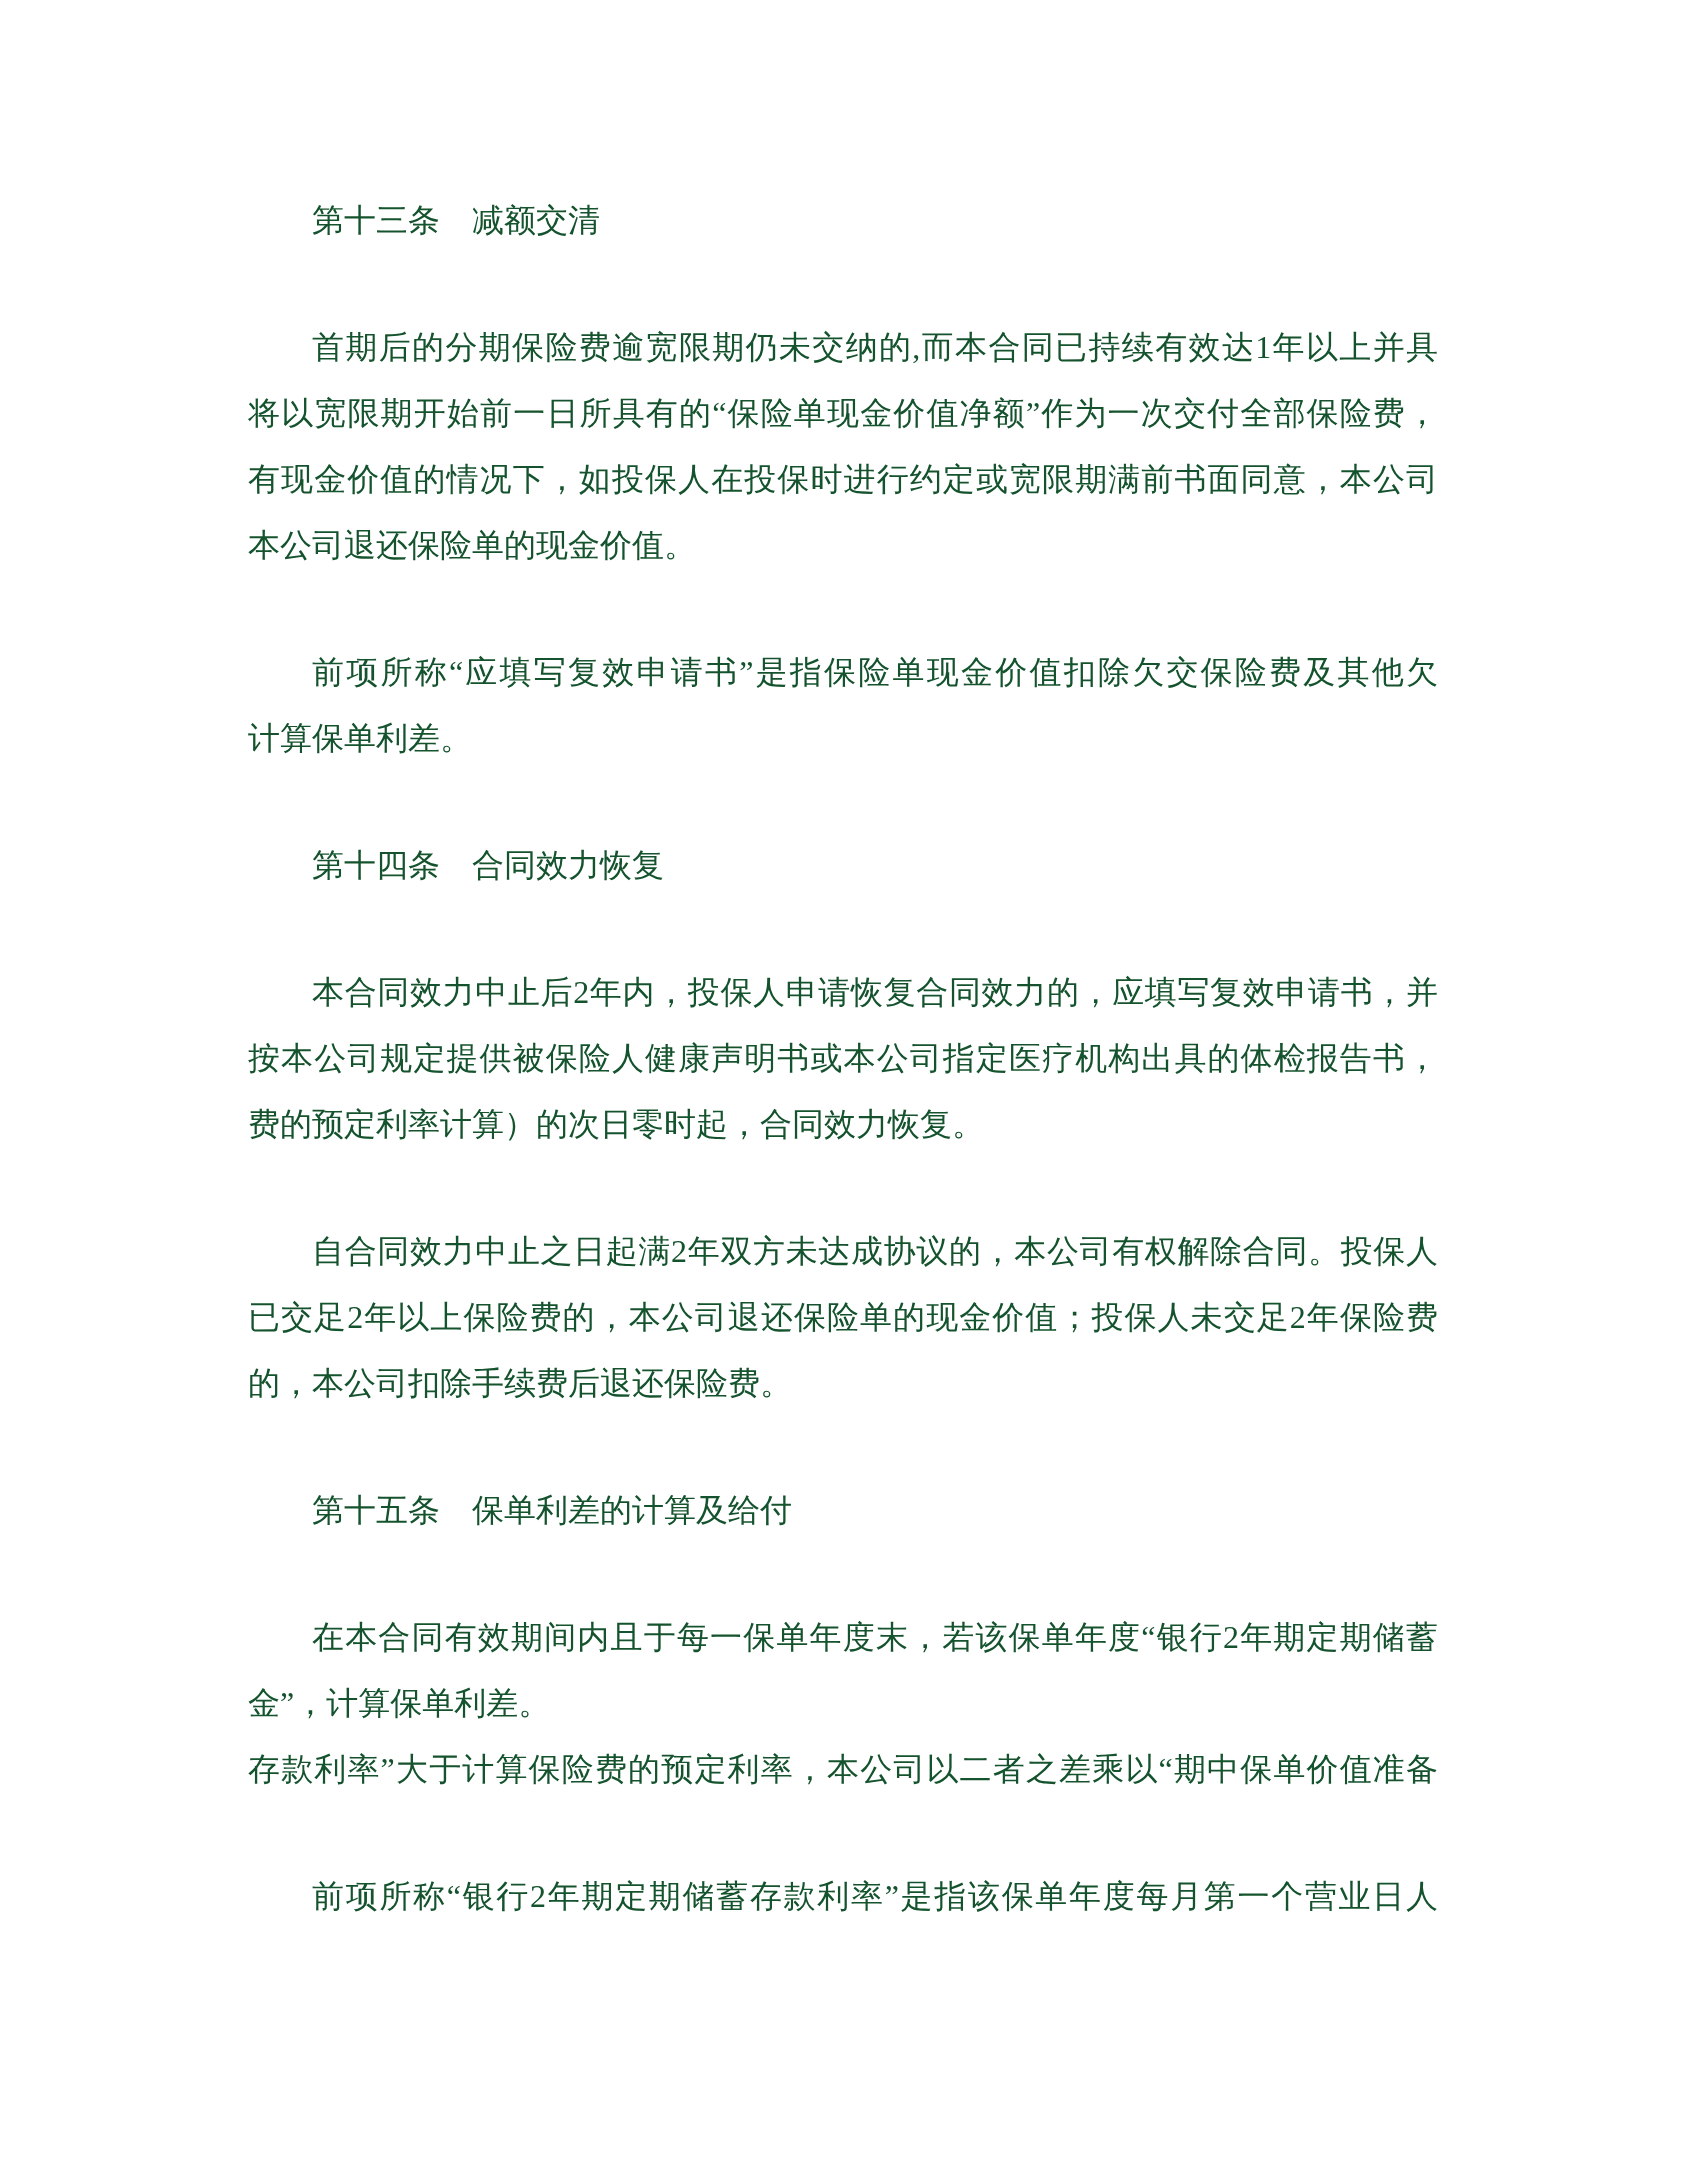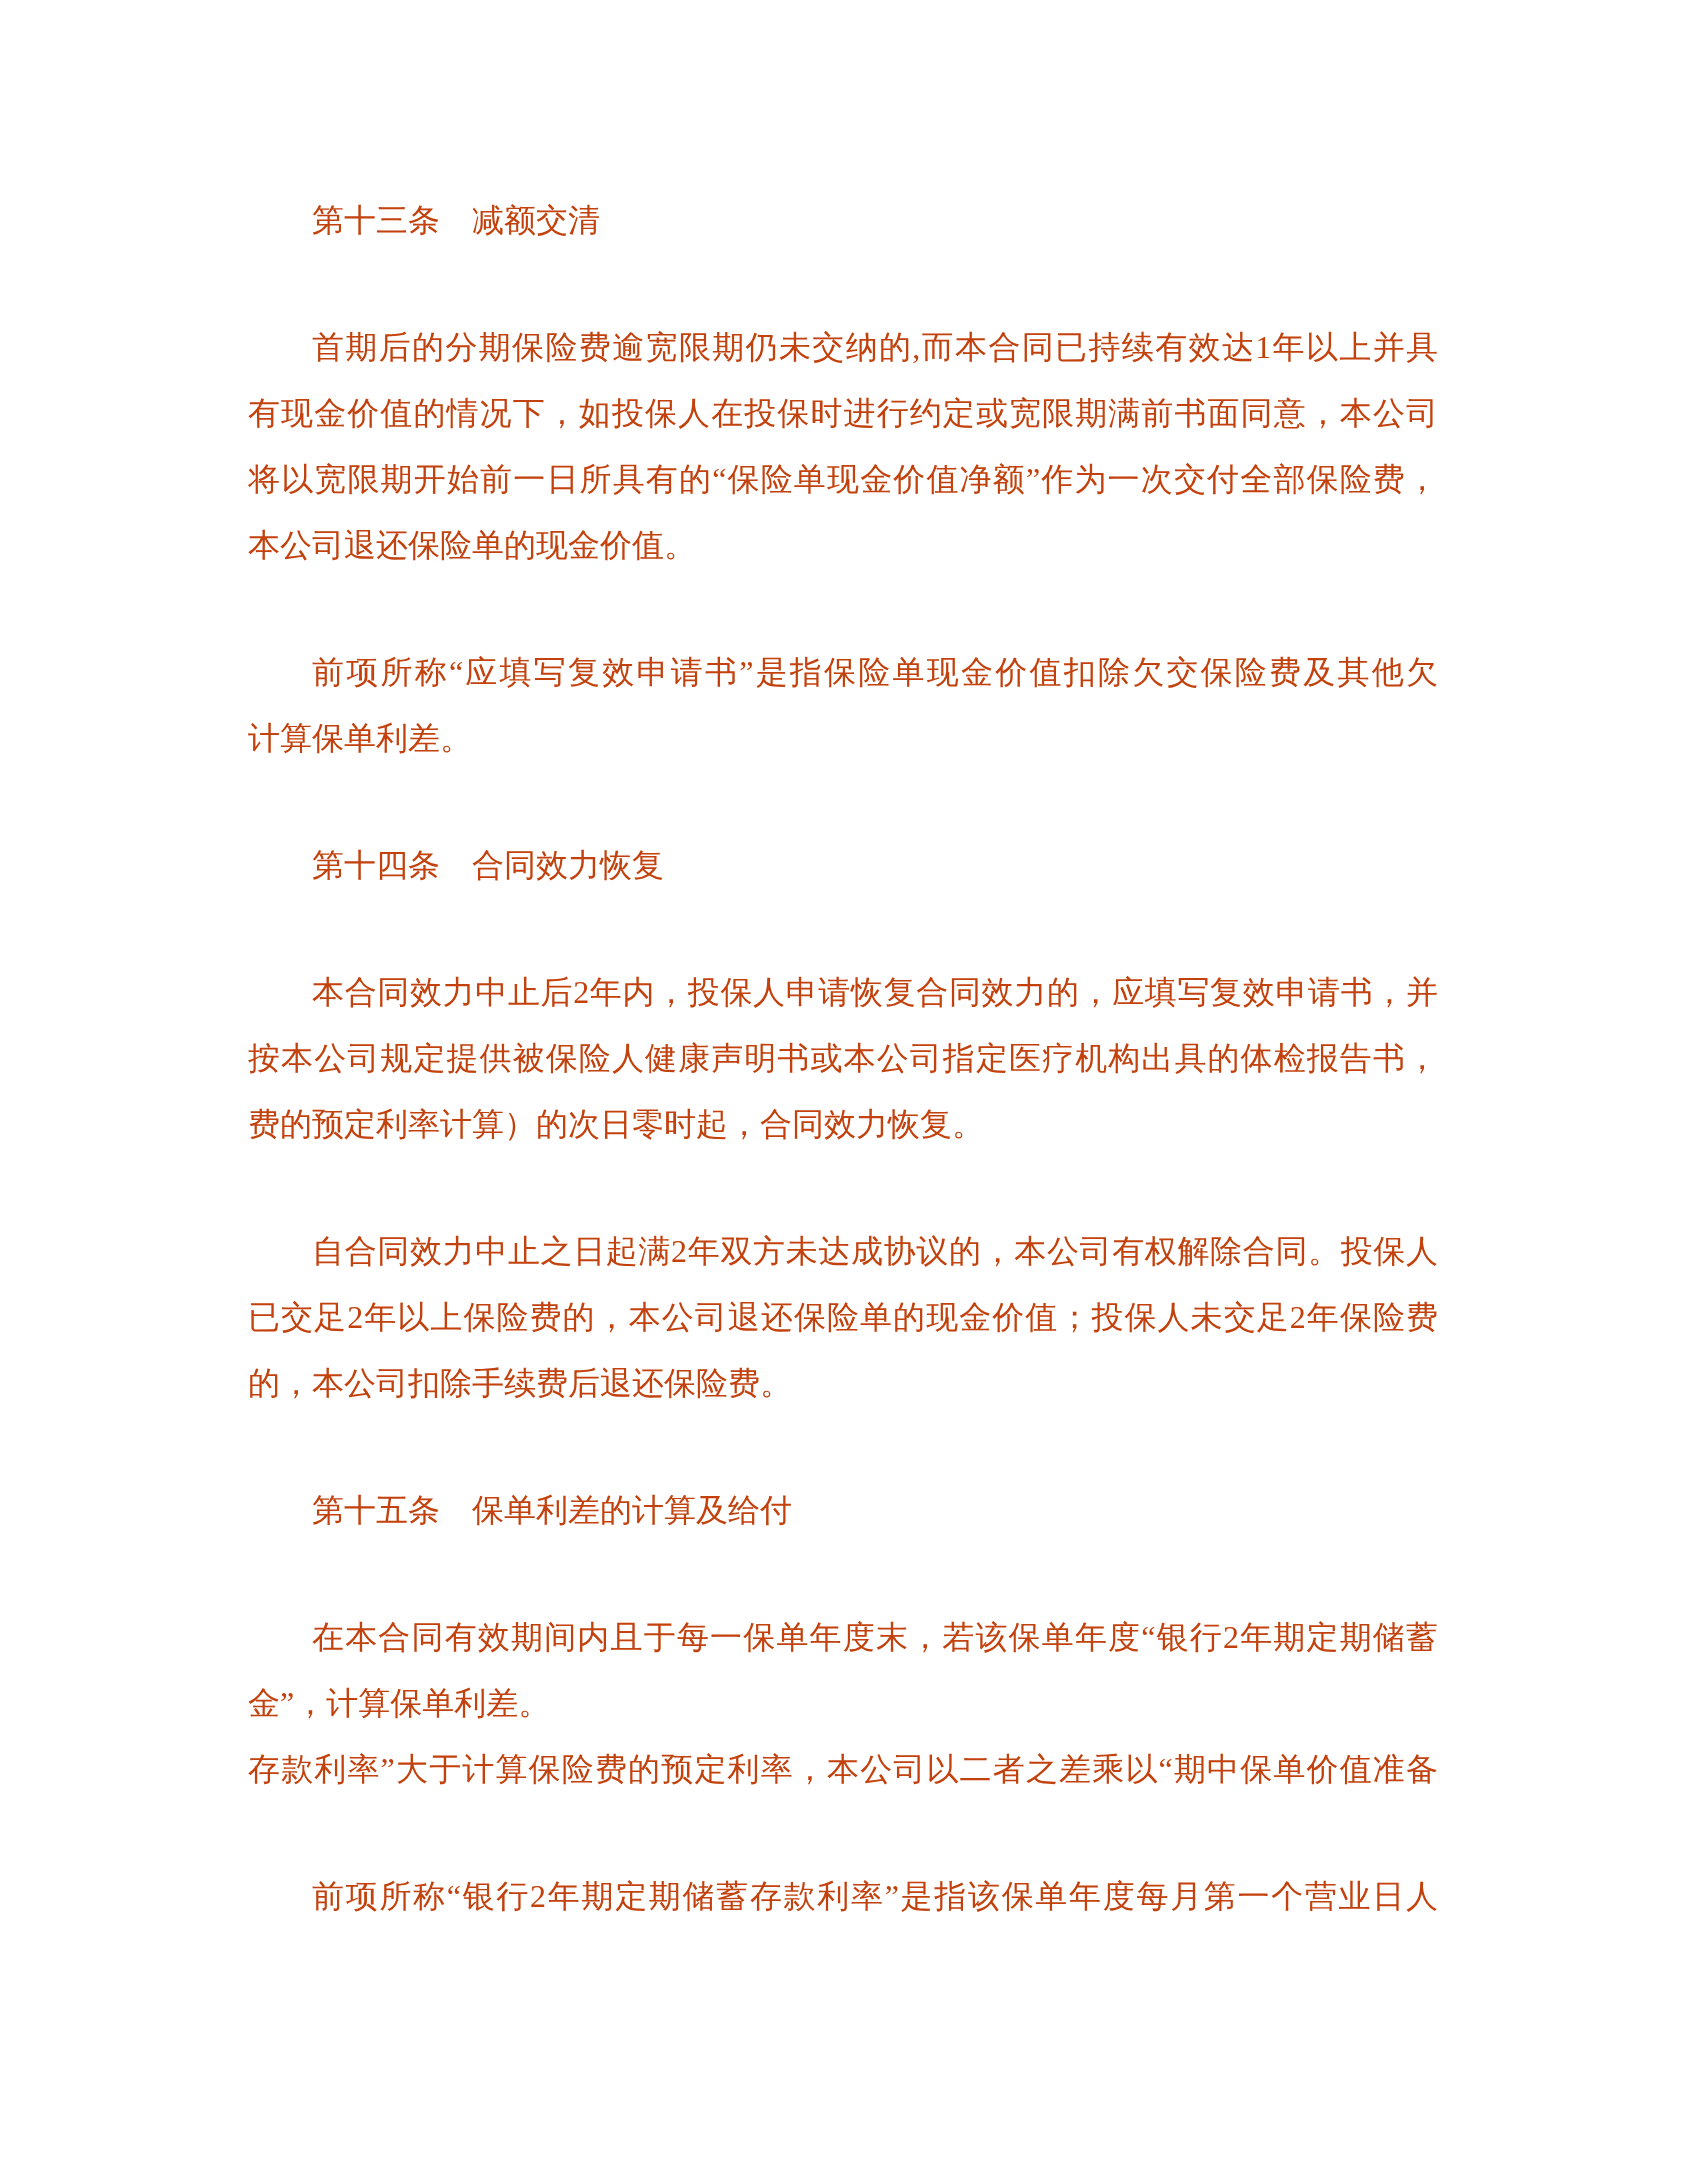--- a/index.html
+++ b/index.html
@@ -6,21 +6,21 @@
     margin: 0;
     padding: 0;
     background: #ffffff;
   }
   .page {
     position: relative;
     width: 1686px;
     height: 2182px;
     background: #ffffff;
     overflow: hidden;
-    color: #c2410c;
+    color: #14532d;
     font-family: "Liberation Serif", "DejaVu Serif", serif;
   }
   .doc {
     position: absolute;
     left: 248px;
     top: 187px;
     width: 1190px;
   }
   .section {
     margin: 61px 0 0 0;
@@ -49,22 +49,22 @@
 </head>
 <body>
 
 <div class="page">
   <div class="doc" id="doc">
       <div class="section heading">
         <div class="line first lastleft">第十三条　减额交清</div>
       </div>
       <div class="section paragraph">
         <div class="line first">首期后的分期保险费逾宽限期仍未交纳的,而本合同已持续有效达1年以上并具</div>
+        <div class="line">将以宽限期开始前一日所具有的“保险单现金价值净额”作为一次交付全部保险费，</div>
         <div class="line">有现金价值的情况下，如投保人在投保时进行约定或宽限期满前书面同意，本公司</div>
-        <div class="line">将以宽限期开始前一日所具有的“保险单现金价值净额”作为一次交付全部保险费，</div>
         <div class="line lastleft">本公司退还保险单的现金价值。</div>
       </div>
       <div class="section paragraph">
         <div class="line first">前项所称“应填写复效申请书”是指保险单现金价值扣除欠交保险费及其他欠</div>
         <div class="line lastleft">计算保单利差。</div>
       </div>
       <div class="section heading">
         <div class="line first lastleft">第十四条　合同效力恢复</div>
       </div>
       <div class="section paragraph">

